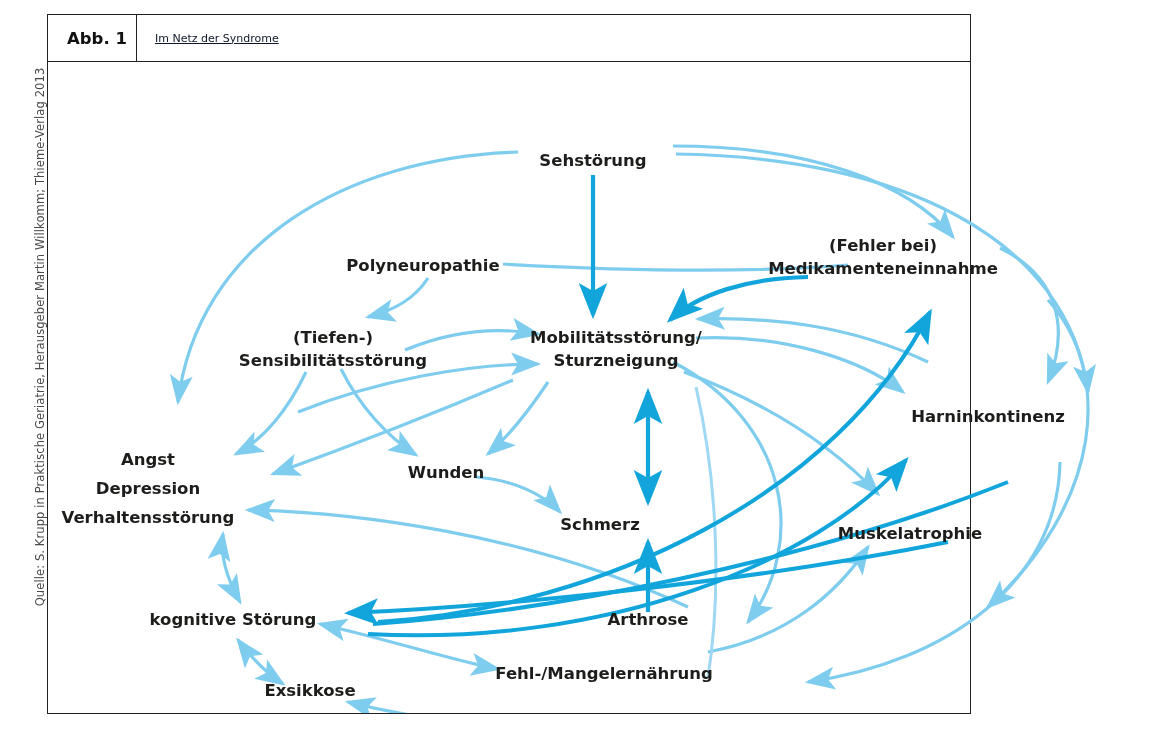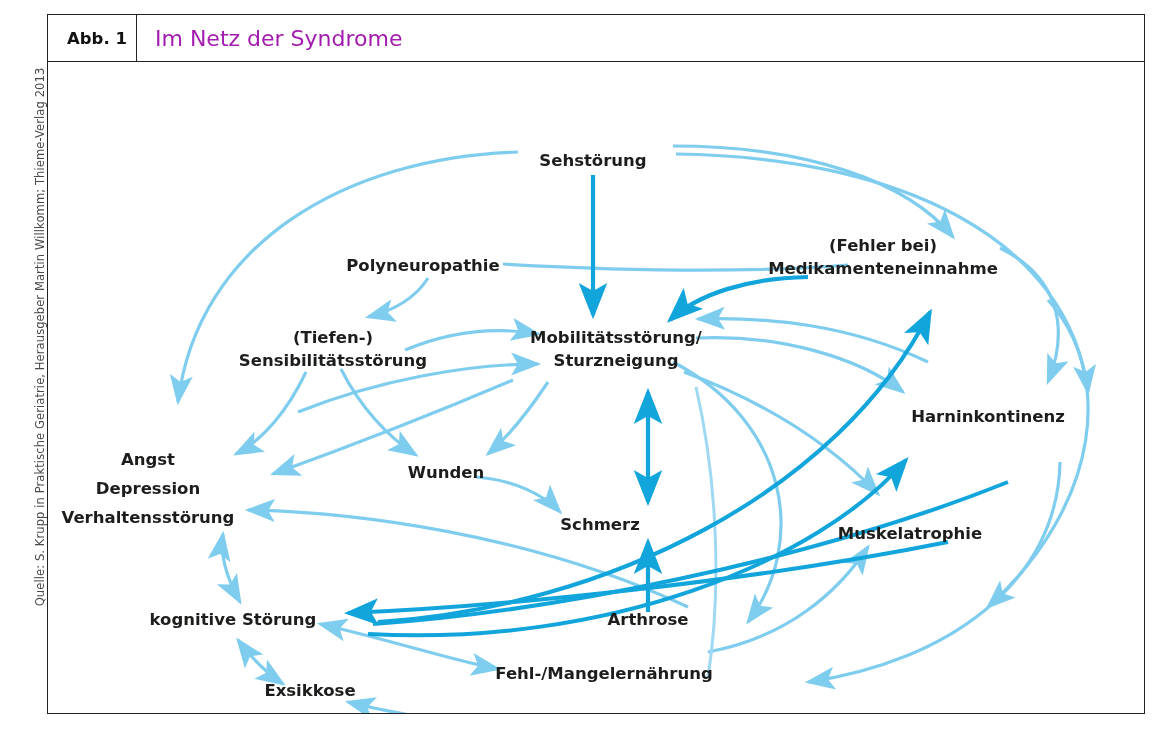--- a/index.html
+++ b/index.html
@@ -35,21 +35,21 @@
     font-family: "DejaVu Sans", sans-serif;
     white-space: nowrap;
     text-align: center;
     letter-spacing: 0.1px;
   }
   
   #figure-box {
     position: absolute;
     left: 47px;
     top: 14px;
-    width: 1098px;
+    width: 924px;
     height: 700px;
     border: 1.6px solid #222222;
     box-sizing: border-box;
     background: #ffffff;
   }
   #figure-header {
     position: relative;
     height: 47px;
     border-bottom: 1.6px solid #222222;
     display: flex;
@@ -65,23 +65,24 @@
     padding-left: 19px;
     box-sizing: border-box;
     font-weight: bold;
     font-size: 16.5px;
     color: #111111;
     border-right: 1.6px solid #222222;
     font-family: "DejaVu Sans", sans-serif;
   }
   #fig-title {
     padding-left: 18px;
-    font-size: 22px;
-    color: #a21caf;
-    font-family: "DejaVu Sans", sans-serif;
+    font-size: 11px;
+    color: #0f172a;
+    font-family: "DejaVu Sans", sans-serif;
+    text-decoration: underline;
   }
   #canvas-wrap {
     position: relative;
     width: 100%;
     height: 651px;
     font-weight: bold;
   }
   svg#net {
     position: absolute;
     left: 0;

